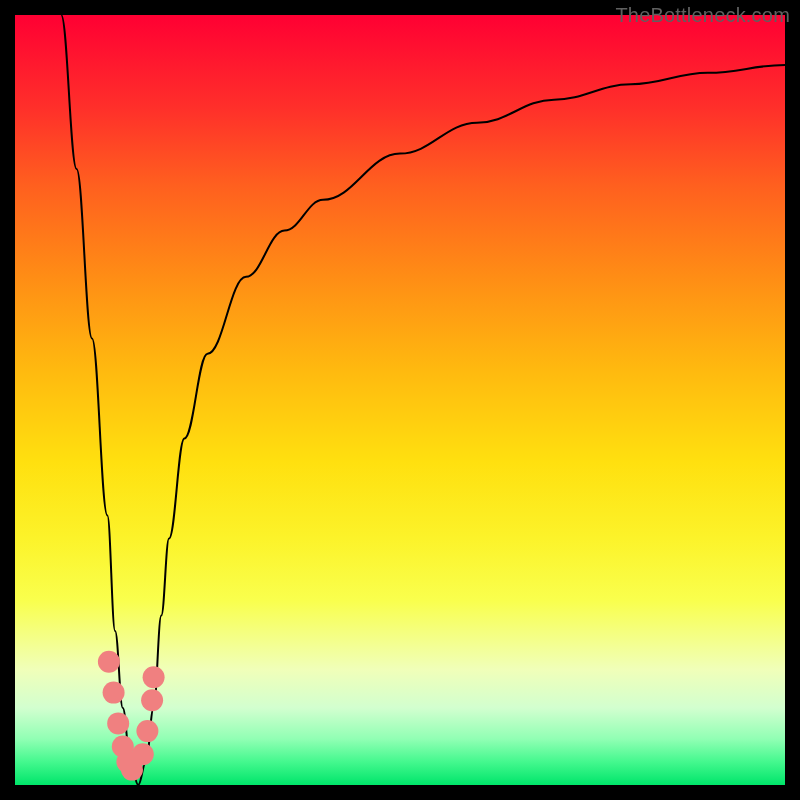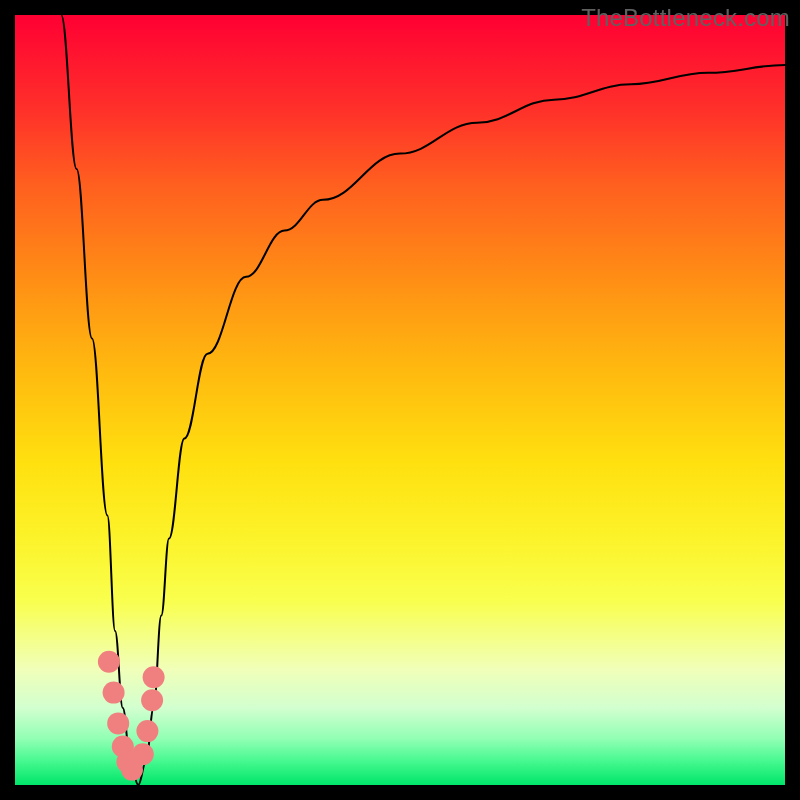--- a/index.html
+++ b/index.html
@@ -35,21 +35,21 @@
     position: absolute;
     left: 0; top: 0;
     width: 100%; height: 100%;
     pointer-events: none;
   }
   .watermark {
     position: absolute;
     top: 4px;
     right: 10px;
     font-family: Arial, Helvetica, sans-serif;
-    font-size: 24px;
+    font-size: 20px;
     color: #606060;
     letter-spacing: 0.2px;
   }
 </style>
 </head>
 <body>
 
 <div class="stage">
   <div class="plot-area">
     <svg class="curve-layer" viewBox="0 0 770 770" preserveAspectRatio="none">

